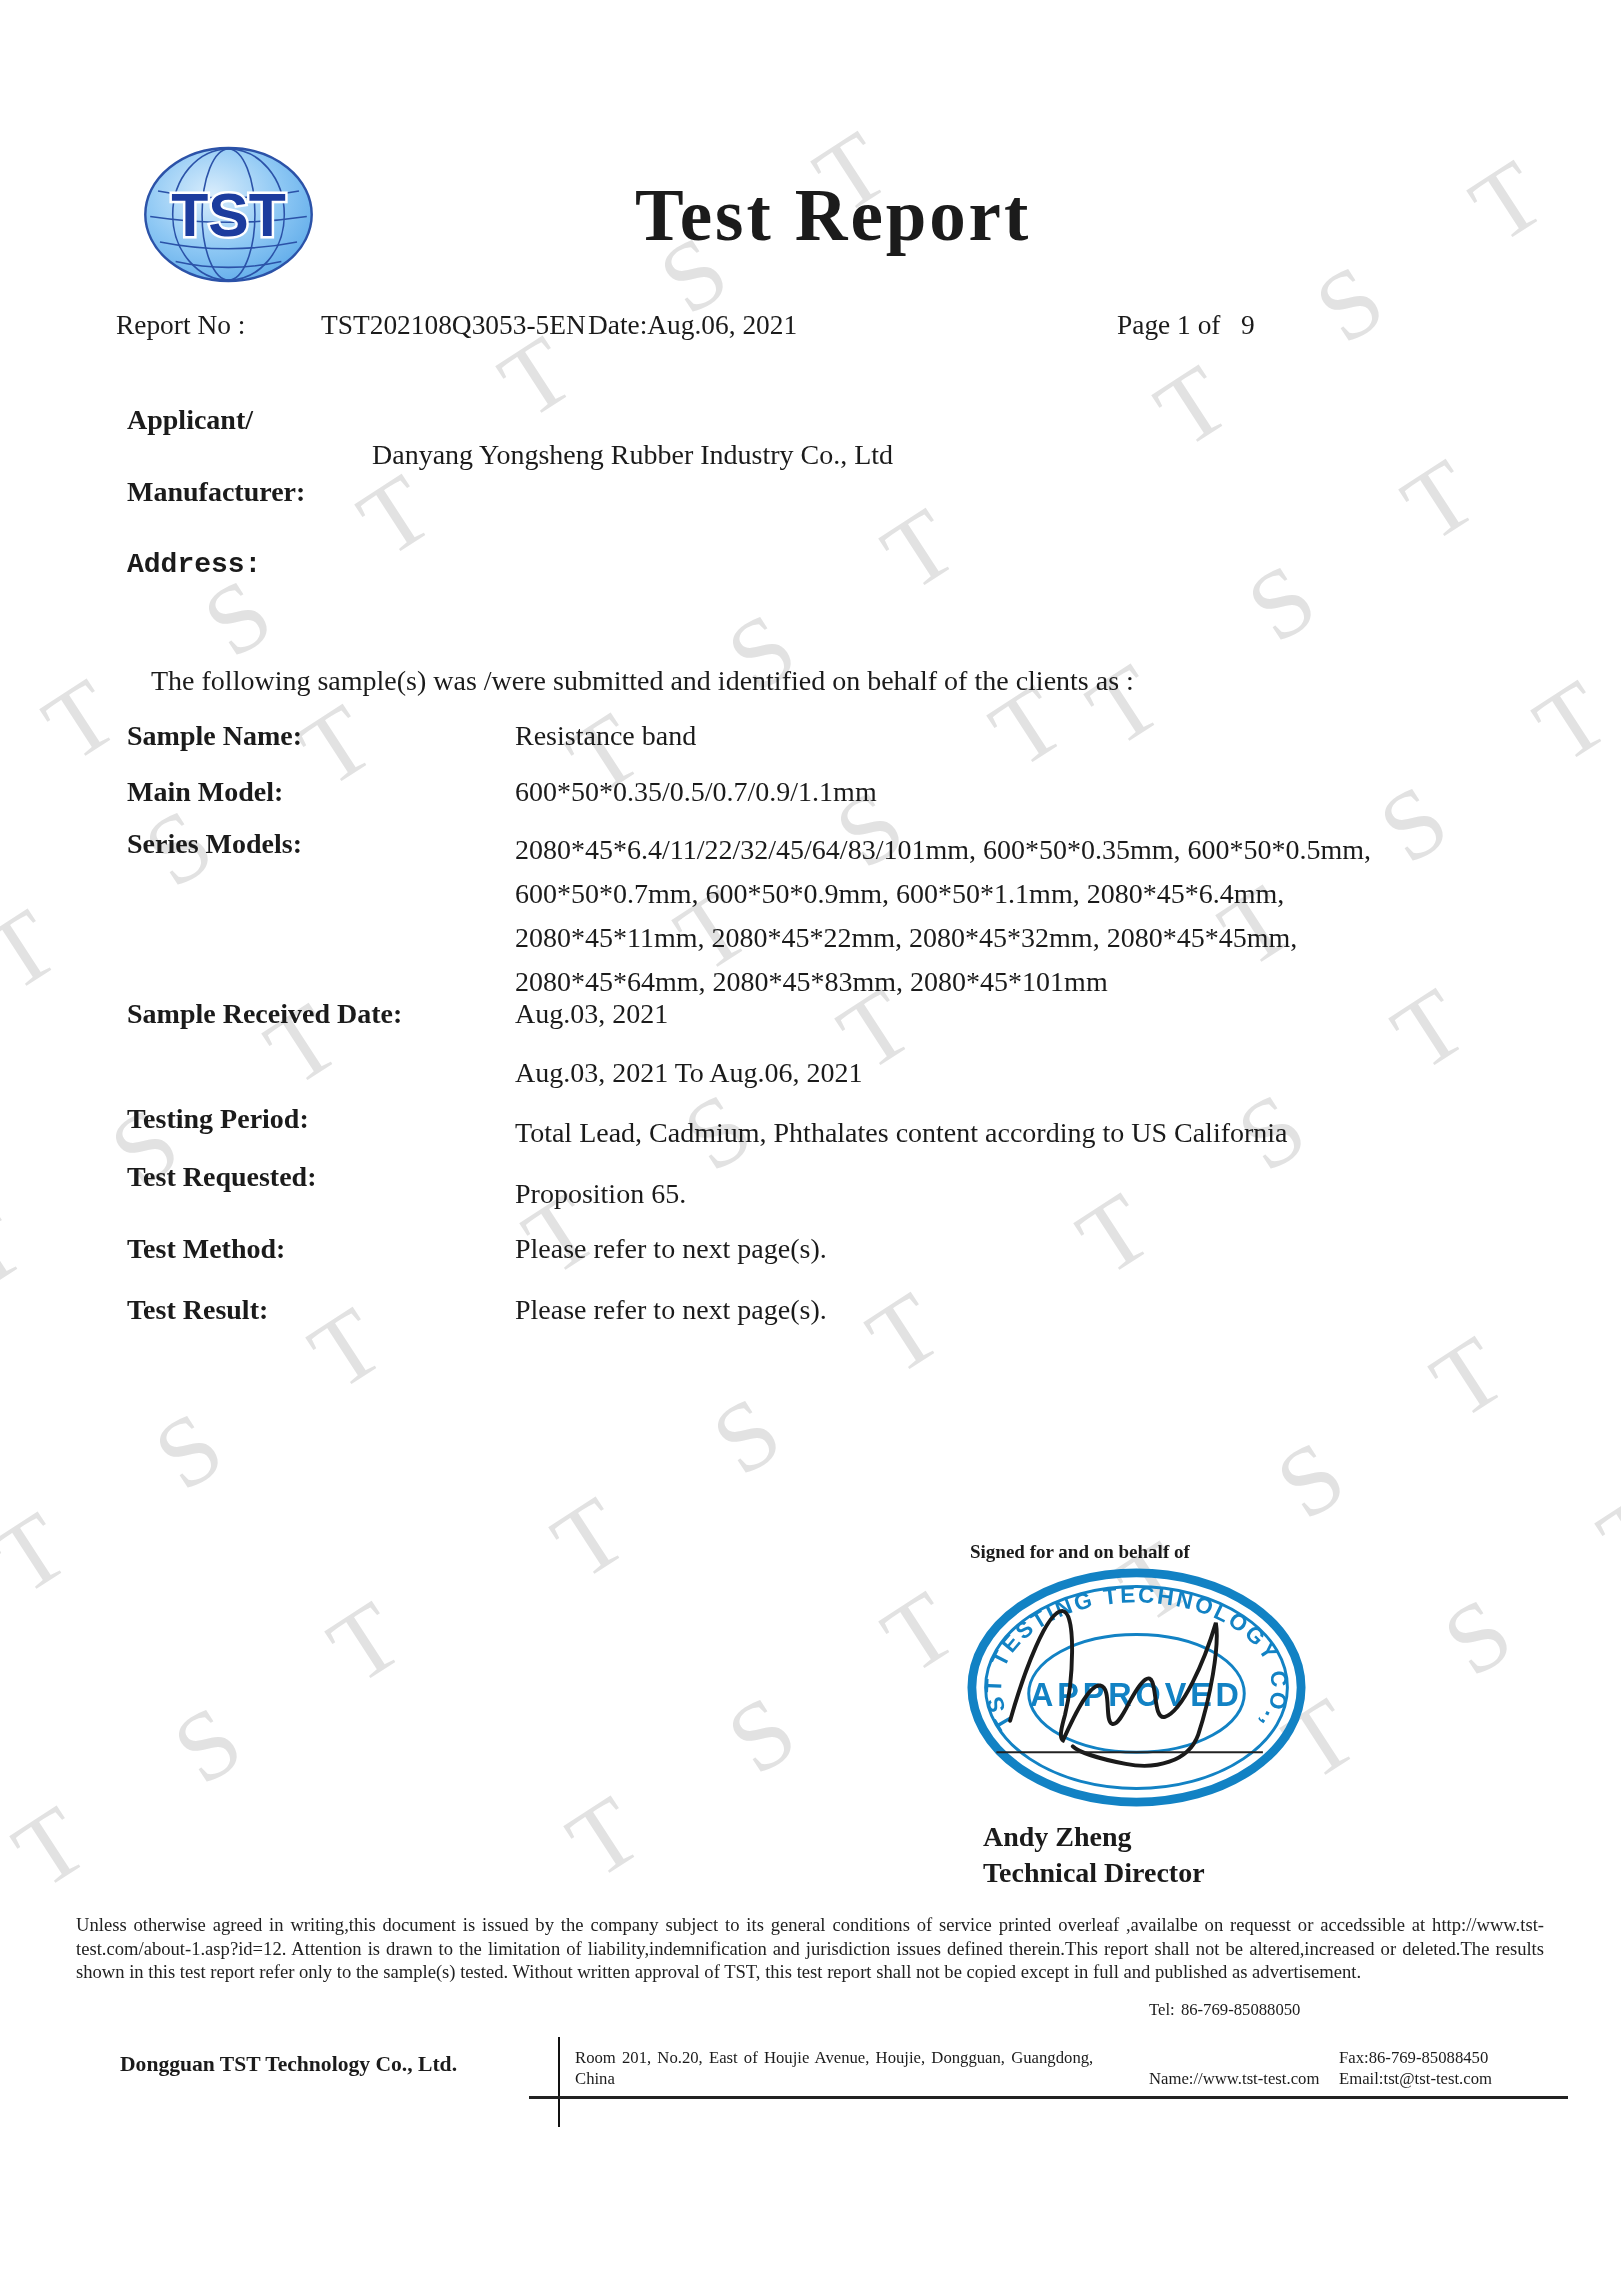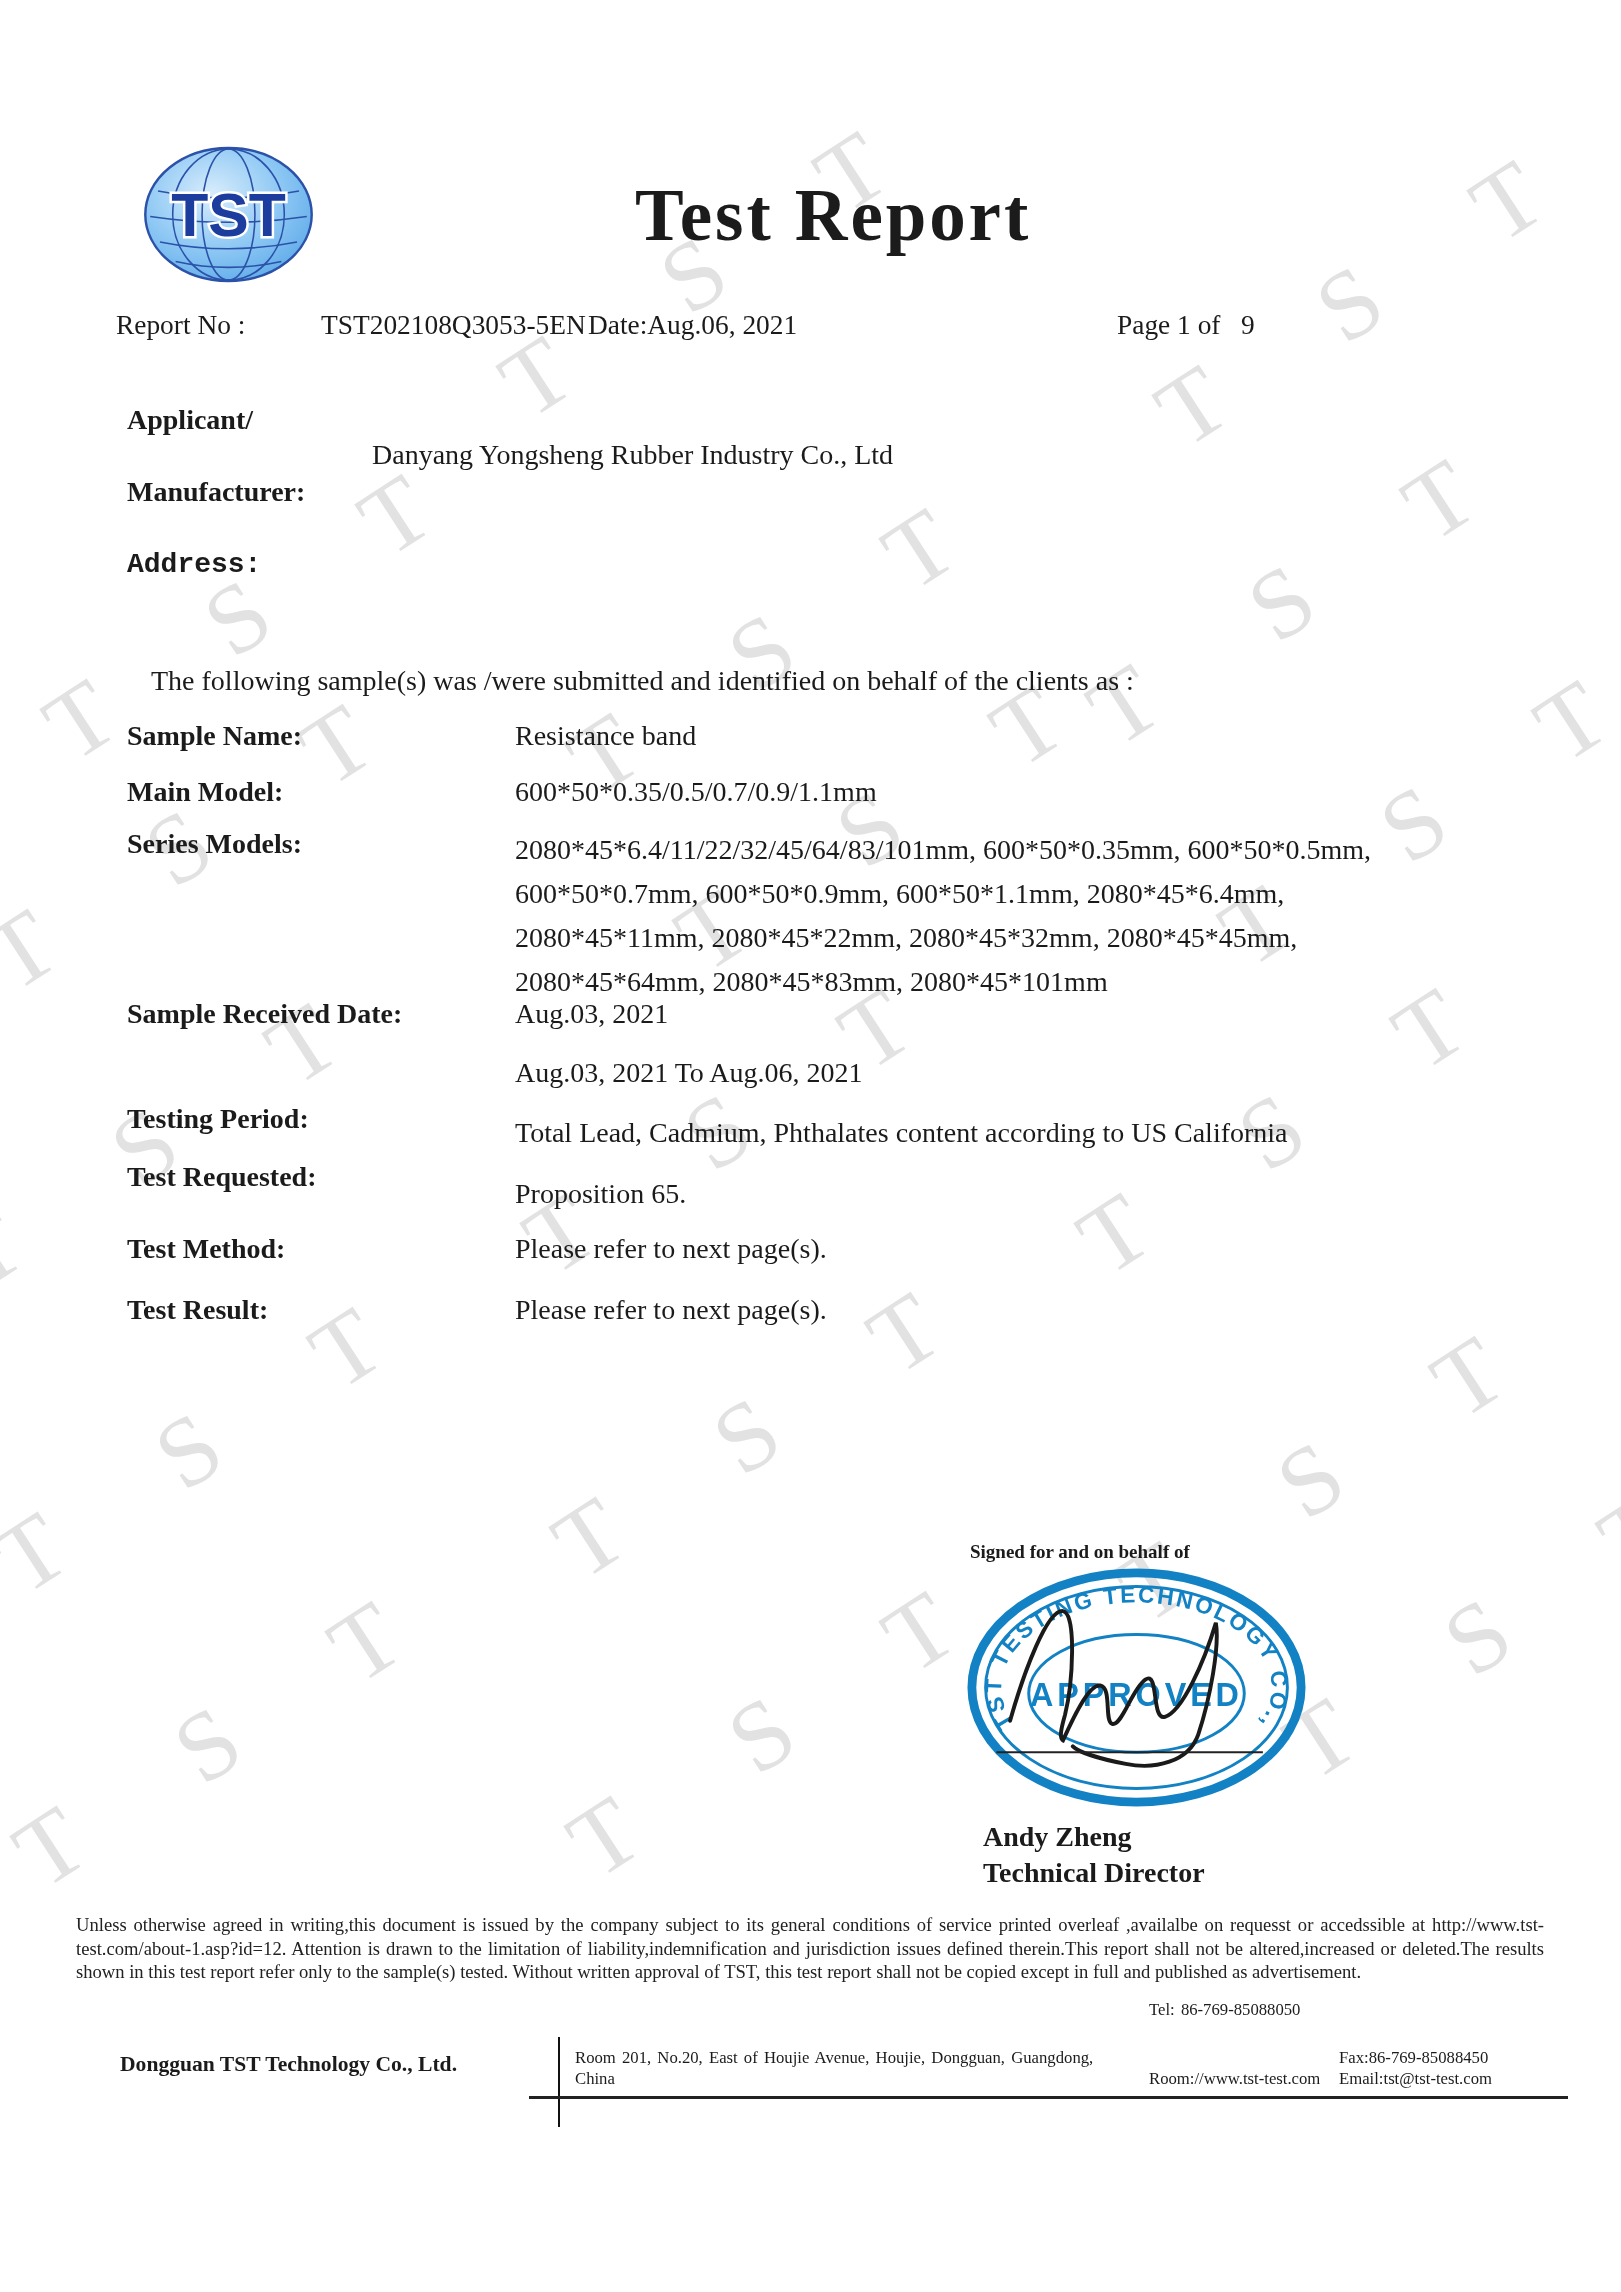--- a/index.html
+++ b/index.html
@@ -134,18 +134,18 @@
   <span class="abs signame" style="left:983px;top:1855px;">Technical Director</span>
 
   <div class="disclaimer">Unless otherwise agreed in writing,this document is issued by the company subject to its general conditions of service printed overleaf ,availalbe on requesst or accedssible at http://www.tst-test.com/about-1.asp?id=12. Attention is drawn to the limitation of liability,indemnification and jurisdiction issues defined therein.This report shall not be altered,increased or deleted.The results shown in this test report refer only to the sample(s) tested. Without written approval of TST, this test report shall not be copied except in full and published as advertisement.</div>
 
   <span class="abs footco" style="left:120px;top:2052px;">Dongguan TST Technology Co., Ltd.</span>
   <div class="vline"></div>
   <span class="abs foot" style="left:575px;top:2048px;">Room 201, No.20, East of Houjie Avenue, Houjie, Dongguan, Guangdong,</span>
   <span class="abs foot" style="left:1149px;top:2000px;">Tel: 86-769-85088050</span>
   <span class="abs foot" style="left:1339px;top:2048px;">Fax:86-769-85088450</span>
   <span class="abs foot" style="left:575px;top:2069px;">China</span>
-  <span class="abs foot" style="left:1149px;top:2069px;">Room://www.tst-test.com</span>
+  <span class="abs foot" style="left:1149px;top:2069px;">Name://www.tst-test.com</span>
   <span class="abs foot" style="left:1339px;top:2069px;">Email:tst@tst-test.com</span>
   <div class="hline"></div>
 
 </div>
 
 
 </body></html>

